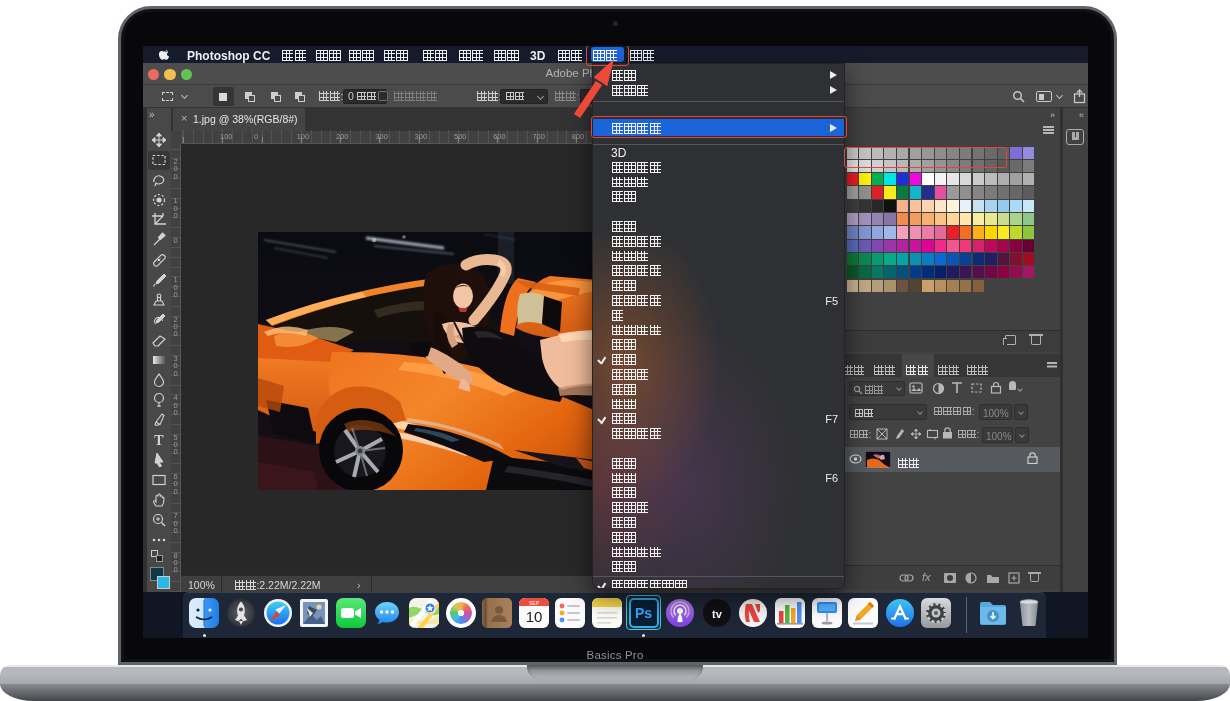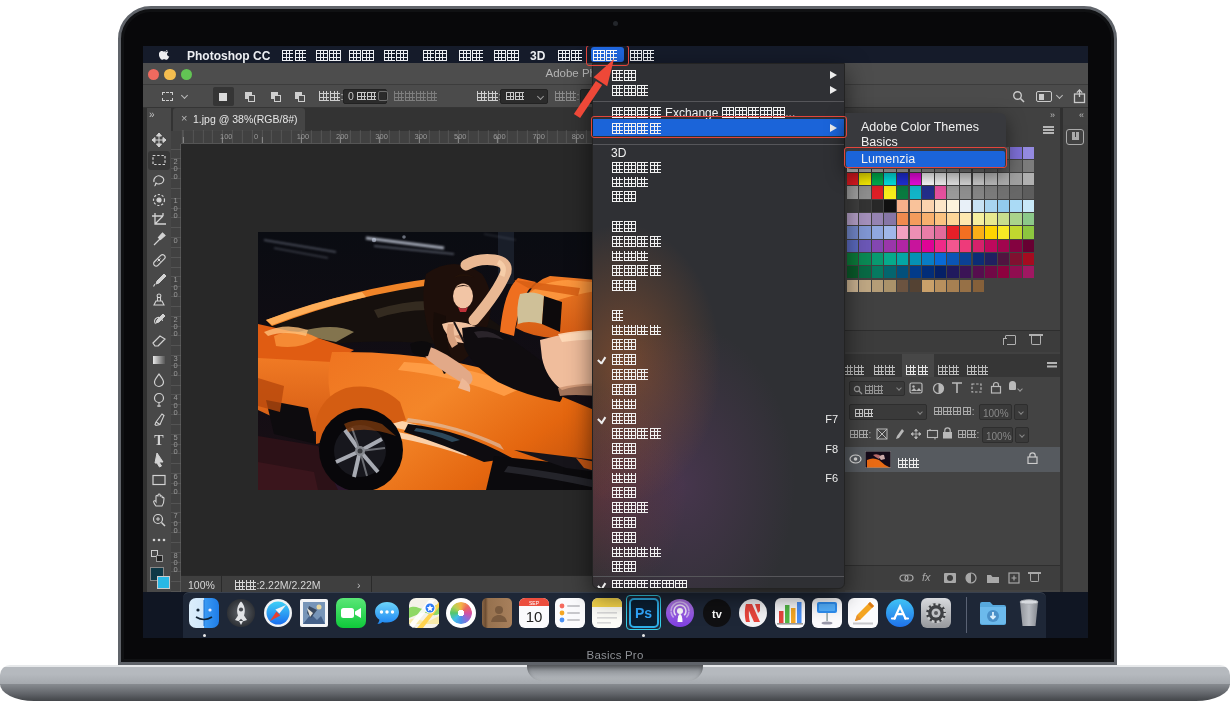--- a/index.html
+++ b/index.html
@@ -988,23 +988,20 @@
 <div id="ddmenu">
 <div class="mi" style="top:2.5px">
           <span class="t"><i class="z"></i><i class="z"></i></span>
           <span class="arr"></span>
         </div>
 <div class="mi" style="top:17.5px">
           <span class="t"><i class="z"></i><i class="z"></i><i class="z"></i></span>
           <span class="arr"></span>
         </div>
 <div class="msep" style="top:36.5px"></div>
-<div class="mi" style="top:40.0px">
-          <span class="t"><i class="z"></i><i class="z"></i><i class="z"></i><i class="z"></i> Exchange <i class="z"></i><i class="z"></i><i class="z"></i><i class="z"></i><i class="z"></i>...</span>
-        </div>
 <div class="mi mhl" style="top:54.8px;height:17px">
           <span class="t" style="top:3px"><i class="z"></i><i class="z"></i><i class="z"></i><i class="z"></i></span>
           <span class="arr" style="top:5.5px"></span>
         </div>
 <div class="msep" style="top:79.5px"></div>
 <div class="mi" style="top:79.8px">
           <span class="t">3D</span>
         </div>
 <div class="mi" style="top:94.6px">
           <span class="t"><i class="z"></i><i class="z"></i><i class="z"></i><i class="z"></i></span>
@@ -1023,20 +1020,24 @@
         </div>
 <div class="mi" style="top:183.4px">
           <span class="t"><i class="z"></i><i class="z"></i><i class="z"></i></span>
         </div>
 <div class="mi" style="top:198.2px">
           <span class="t"><i class="z"></i><i class="z"></i><i class="z"></i><i class="z"></i></span>
         </div>
 <div class="mi" style="top:213.0px">
           <span class="t"><i class="z"></i><i class="z"></i></span>
         </div>
+<div class="mi" style="top:227.8px">
+          <span class="t"><i class="z"></i><i class="z"></i><i class="z"></i><i class="z"></i></span>
+          <span class="sc">F5</span>
+        </div>
 <div class="mi" style="top:242.6px">
           <span class="t"><i class="z"></i></span>
         </div>
 <div class="mi" style="top:257.4px">
           <span class="t"><i class="z"></i><i class="z"></i><i class="z"></i><i class="z"></i></span>
         </div>
 <div class="mi" style="top:272.2px">
           <span class="t"><i class="z"></i><i class="z"></i></span>
         </div>
 <div class="mi" style="top:287.0px">
@@ -1052,24 +1053,20 @@
 <div class="mi" style="top:331.4px">
           <span class="t"><i class="z"></i><i class="z"></i></span>
         </div>
 <div class="mi" style="top:346.2px">
           <span class="chk"></span>
           <span class="t"><i class="z"></i><i class="z"></i></span>
           <span class="sc">F7</span>
         </div>
 <div class="mi" style="top:361.0px">
           <span class="t"><i class="z"></i><i class="z"></i><i class="z"></i><i class="z"></i></span>
-        </div>
-<div class="mi" style="top:375.8px">
-          <span class="t"><i class="z"></i><i class="z"></i></span>
-          <span class="sc">F8</span>
         </div>
 <div class="mi" style="top:390.6px">
           <span class="t"><i class="z"></i><i class="z"></i></span>
         </div>
 <div class="mi" style="top:405.4px">
           <span class="t"><i class="z"></i><i class="z"></i></span>
           <span class="sc">F6</span>
         </div>
 <div class="mi" style="top:420.2px">
           <span class="t"><i class="z"></i><i class="z"></i></span>
@@ -1087,26 +1084,20 @@
           <span class="t"><i class="z"></i><i class="z"></i><i class="z"></i><i class="z"></i></span>
         </div>
 <div class="mi" style="top:494.2px">
           <span class="t"><i class="z"></i><i class="z"></i></span>
         </div>
 <div class="msep" style="top:512px"></div>
 <div class="mi" style="top:512.5px">
           <span class="chk"></span>
           <span class="t"><i class="z"></i><i class="z"></i><i class="z"></i><i class="z"></i><i class="z"></i><i class="z"></i></span>
         </div>
-</div>
-<div id="submenu">
-<span class="abs" style="left:16px;top:7px">Adobe Color Themes</span>
-<span class="abs" style="left:16px;top:22px">Basics</span>
-<div class="abs mhl" style="left:1px;top:37.5px;width:159px;height:16.5px;border-radius:2px"></div>
-<span class="abs" style="left:16px;top:39px">Lumenzia</span>
 </div>
 <div class="redbox" style="left:443px;top:-1.5px;width:43px;height:21px"></div>
 <div class="redbox" style="left:447.5px;top:69.5px;width:256px;height:22px"></div>
 <div class="redbox" style="left:701px;top:100.5px;width:163px;height:21.5px"></div>
 <svg class="abs" style="left:428px;top:6px" width="52" height="70" viewBox="0 0 52 70">
         <path d="M6 64 L28 31" stroke="#ee4838" stroke-width="7.5"></path>
         <polygon points="36.2,34.2 22.6,25.2 43,7" fill="#ee4838"></polygon>
       </svg>
 </div>
 <div class="abs" style="left:612.5px;top:21px;width:5px;height:5px;border-radius:50%;background:#23262b"></div>

